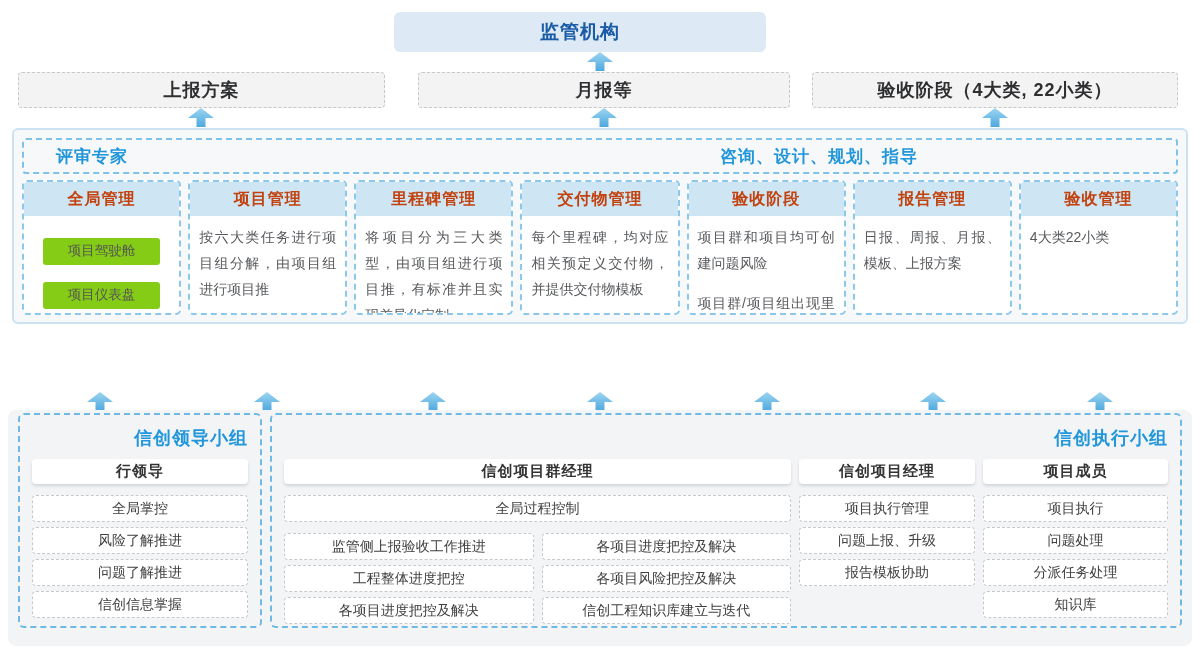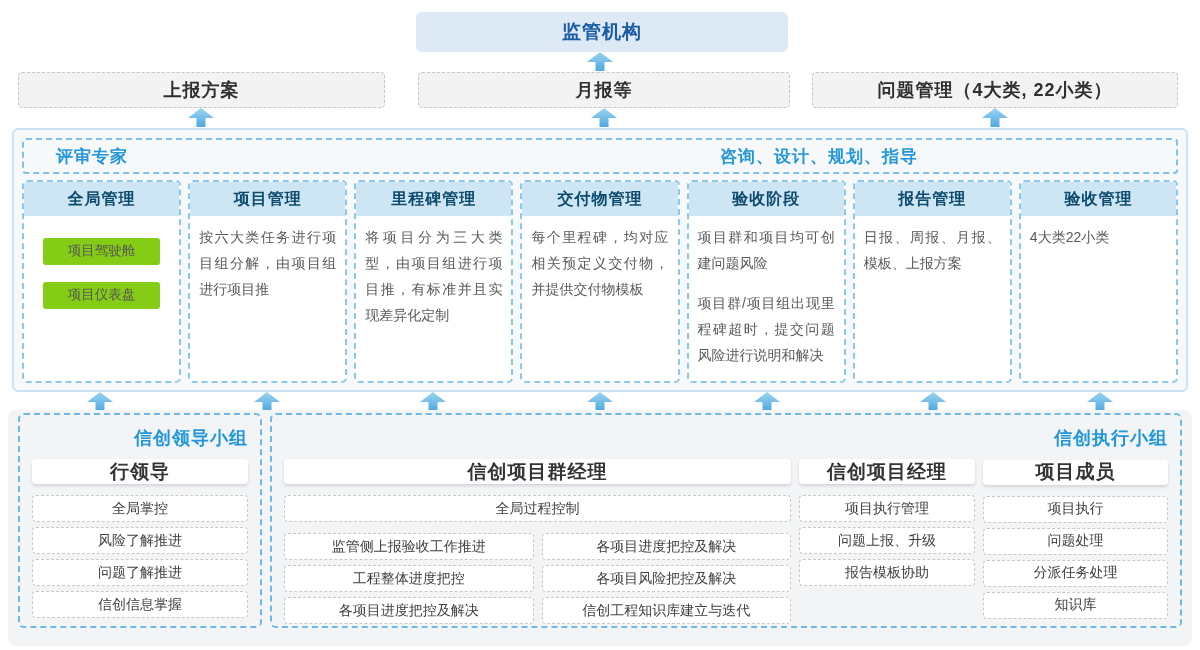--- a/index.html
+++ b/index.html
@@ -4,48 +4,48 @@
 <style>
   html,body{margin:0;padding:0;background:#fff;}
   body{width:1200px;height:650px;font-family:"Liberation Sans",sans-serif;}
   #canvas{position:relative;width:1200px;height:650px;background:#fff;overflow:hidden;}
 
   
   .arrow{display:block;width:26px;height:19px;}
   .arrow-abs{position:absolute;}
 
   
-  .regulator{position:absolute;left:416px;top:12px;width:372px;height:40px;background:#dde9f5;
+  .regulator{position:absolute;left:394px;top:12px;width:372px;height:40px;background:#dde9f5;
     border-radius:6px;display:flex;align-items:center;justify-content:center;
     font-size:19px;font-weight:bold;color:#1a5ba6;letter-spacing:1px;}
 
   
   .row2box{position:absolute;top:72px;height:36px;background:#f3f3f4;border:1px dashed #c6c7c8;
     border-radius:4px;box-sizing:border-box;display:flex;align-items:center;justify-content:center;
     font-size:18px;font-weight:bold;color:#2e2f31;letter-spacing:1px;}
   #box-plan{left:18px;width:367px;}
   #box-monthly{left:418px;width:372px;}
   #box-acceptance{left:812px;width:366px;}
 
   
-  .platform{position:absolute;left:12px;top:128px;width:1176px;height:264px;background:#f7f8fa;
+  .platform{position:absolute;left:12px;top:128px;width:1176px;height:196px;background:#f7f8fa;
     border:2px solid #cbe2f2;border-radius:6px;box-sizing:border-box;}
   .platform-header{position:absolute;left:8px;right:8px;top:8px;height:36px;
     border:2px dashed #7ec2ea;border-radius:4px;box-sizing:border-box;}
   .blue-label{position:absolute;top:50%;transform:translateY(-50%);color:#2196db;
     font-size:17px;font-weight:bold;letter-spacing:1px;white-space:nowrap;}
   .label-expert{left:32px;}
   .label-consult{left:69%;transform:translate(-50%,-50%);}
 
   .columns{position:absolute;left:8px;right:8px;top:50px;bottom:7px;display:grid;
     grid-template-columns:repeat(7,1fr);gap:7px;}
   .col{border:2px dashed #8cc8ec;border-radius:5px;background:#fff;overflow:hidden;
     display:flex;flex-direction:column;box-sizing:border-box;}
   .col-header{height:34px;flex:none;background:#cee5f4;display:flex;align-items:center;
-    justify-content:center;font-size:16px;font-weight:bold;color:#0c4a6e;letter-spacing:1px;}
+    justify-content:center;font-size:16px;font-weight:bold;color:#c2410c;letter-spacing:1px;}
   .col-body{flex:1;padding:9px 9px 6px;font-size:14px;color:#57595c;line-height:1.85;
     text-align:justify;}
   .col-body p{margin:0 0 14px;}
   .gray-item{height:27px;margin:13px 10px 0;background:#84cc16;border-radius:3px;
     display:flex;align-items:center;justify-content:center;font-size:13.5px;color:#555;}
   .gray-item + .gray-item{margin-top:17px;}
 
   
   .arrow-row7{position:absolute;left:20px;right:20px;top:392px;height:19px;display:grid;
     grid-template-columns:repeat(7,1fr);gap:7px;}
@@ -54,30 +54,30 @@
   
   .bottom{position:absolute;left:8px;top:410px;width:1184px;height:236px;background:#f3f4f6;
     border-radius:8px;box-sizing:border-box;padding:3px 10px;display:flex;gap:8px;}
   .group{border:2px dashed #6fb9e6;border-radius:6px;height:215px;box-sizing:border-box;
     padding:0 12px;background:transparent;}
   .lead-group{width:244px;flex:none;}
   .exec-group{flex:1;}
   .group-title{text-align:right;color:#2196db;font-size:18px;font-weight:bold;
     letter-spacing:1px;margin:11px 0 9px;line-height:24px;}
   .role-box{height:25px;background:#fff;border-radius:4px;box-shadow:0 2px 3px rgba(60,70,90,.18);
-    display:flex;align-items:center;justify-content:center;font-size:19px;font-weight:bold;
+    display:flex;align-items:center;justify-content:center;font-size:15px;font-weight:bold;
     color:#333;margin-bottom:11px;letter-spacing:1px;}
   .ditem{height:27px;background:#fff;border:1px dashed #c7c8ca;border-radius:4px;box-sizing:border-box;
     display:flex;align-items:center;justify-content:center;font-size:14px;color:#404040;}
   .stack .ditem{margin-bottom:5px;}
   .exec-row{display:flex;gap:8px;}
   .sec{display:flex;flex-direction:column;}
   .sec-pgm{width:507px;flex:none;}
   .sec-pm{width:176px;flex:none;}
-  .sec-member{flex:1;justify-content:center;}
+  .sec-member{flex:1;}
   .pgm-grid{display:grid;grid-template-columns:1fr 1fr;gap:5px 8px;margin-top:11px;}
   .hidden-defs{position:absolute;width:0;height:0;overflow:hidden;}
 </style>
 </head>
 <body>
 
 <svg class="hidden-defs" aria-hidden="true">
   <defs>
     <linearGradient id="arrowGrad" x1="0" y1="0" x2="0" y2="1">
       <stop offset="0" stop-color="#9cd5f1"></stop>
@@ -89,21 +89,21 @@
 <div id="canvas">
 
   <div class="regulator">监管机构</div>
 
   <svg class="arrow arrow-abs" style="left:587px;top:52px;" viewBox="0 0 26 19">
       <path d="M13 0 L26 10 L17.5 10 L17.5 19 L8.5 19 L8.5 10 L0 10 Z" fill="url(#arrowGrad)"></path>
     </svg>
 
   <div id="box-plan" class="row2box">上报方案</div>
   <div id="box-monthly" class="row2box">月报等</div>
-  <div id="box-acceptance" class="row2box">问题管理（4大类, 22小类）</div>
+  <div id="box-acceptance" class="row2box">验收阶段（4大类, 22小类）</div>
 
   <svg class="arrow arrow-abs" style="left:188px;top:108px;" viewBox="0 0 26 19">
       <path d="M13 0 L26 10 L17.5 10 L17.5 19 L8.5 19 L8.5 10 L0 10 Z" fill="url(#arrowGrad)"></path>
     </svg>
   <svg class="arrow arrow-abs" style="left:591px;top:108px;" viewBox="0 0 26 19">
       <path d="M13 0 L26 10 L17.5 10 L17.5 19 L8.5 19 L8.5 10 L0 10 Z" fill="url(#arrowGrad)"></path>
     </svg>
   <svg class="arrow arrow-abs" style="left:982px;top:108px;" viewBox="0 0 26 19">
       <path d="M13 0 L26 10 L17.5 10 L17.5 19 L8.5 19 L8.5 10 L0 10 Z" fill="url(#arrowGrad)"></path>
     </svg>

